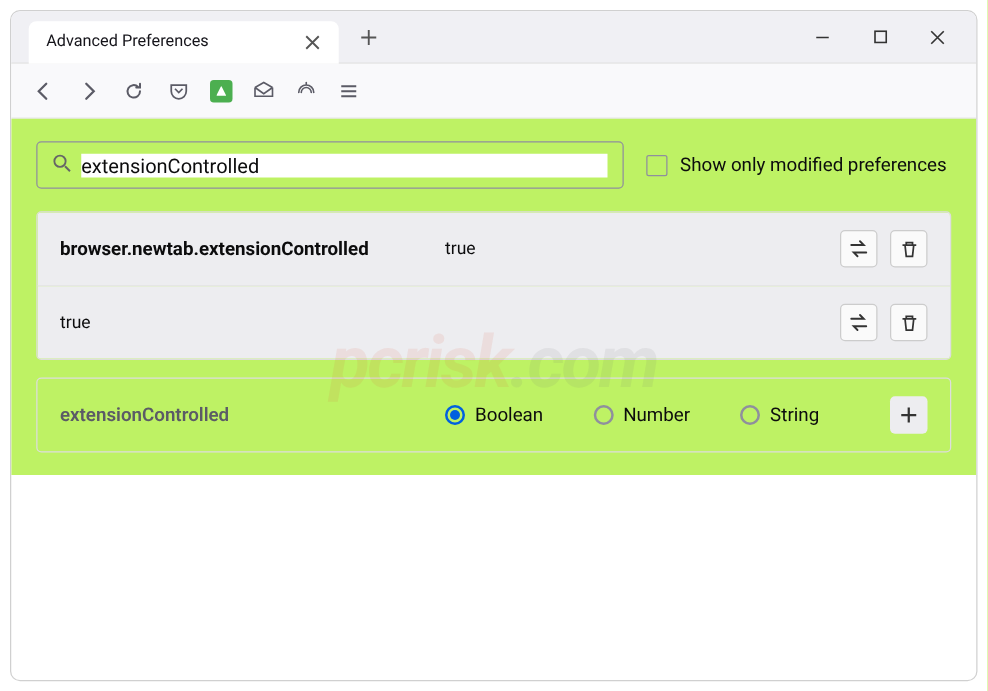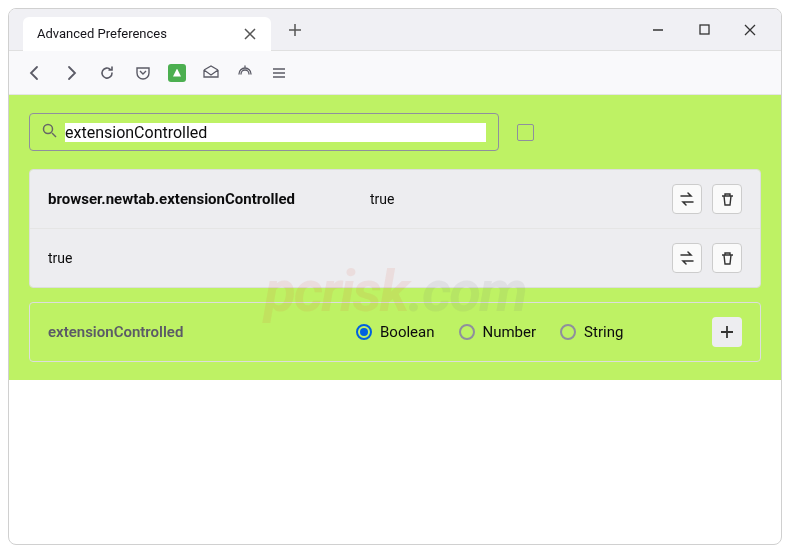--- a/index.html
+++ b/index.html
@@ -32,31 +32,31 @@
     .content { background: #bef264; padding: 18px 20px; }
     
     .search-row { display: flex; align-items: center; gap: 18px; margin-bottom: 18px; }
     .search-box { flex: 0 0 470px; height: 38px; border: 1px solid #8f8f9d; border-radius: 4px; display: flex; align-items: center; padding: 0 12px; }
     .search-icon { color: #666; margin-right: 8px; }
     .search-input { border: none; outline: none; font-size: 16px; flex: 1; color: #0c0c0d; }
     .modified-check { display: flex; align-items: center; gap: 10px; font-size: 15px; color: #0c0c0d; }
     .checkbox { width: 17px; height: 17px; border: 1px solid #8f8f9d; border-radius: 2px; }
     
     .pref-list { border: 1px solid #ddd; border-radius: 4px; overflow: hidden; margin-bottom: 14px; }
-    .pref-row { display: flex; align-items: center; padding: 14px 18px; background: #f7f7f7; gap: 32px; }
+    .pref-row { display: flex; align-items: center; padding: 14px 18px; background: #f7f7f7; gap: 18px; }
     .pref-row:not(:last-child) { border-bottom: 1px solid #e5e5e5; }
     .pref-row.modified { background: #ededf0; }
     .pref-name { font-weight: 700; font-size: 15px; color: #0c0c0d; flex: 0 0 290px; word-break: break-all; line-height: 1.35; }
     .pref-value { font-weight: 400; font-size: 14px; color: #0c0c0d; flex: 1; }
     .pref-actions { display: flex; gap: 10px; }
     .pref-act-btn { width: 30px; height: 30px; border: 1px solid #ccc; background: #fafafa; border-radius: 4px; display: flex; align-items: center; justify-content: center; cursor: pointer; color: #333; }
     
     .new-pref { border: 1px solid #ddd; border-radius: 4px; display: flex; align-items: center; padding: 14px 18px; gap: 18px; }
     .new-name { font-weight: 600; font-size: 15px; color: #5b5b66; flex: 0 0 290px; }
-    .type-opts { flex: 1; display: flex; align-items: center; gap: 24px; }
+    .type-opts { flex: 1; display: flex; align-items: center; gap: 40px; }
     .radio-opt { display: flex; align-items: center; gap: 8px; font-size: 15px; color: #0c0c0d; }
     .radio { width: 16px; height: 16px; border: 2px solid #8f8f9d; border-radius: 50%; }
     .radio.checked { border-color: #0060df; display: flex; align-items: center; justify-content: center; }
     .radio.checked::after { content: ""; width: 8px; height: 8px; background: #0060df; border-radius: 50%; }
     .add-btn { width: 30px; height: 30px; background: #ededf0; border-radius: 4px; display: flex; align-items: center; justify-content: center; cursor: pointer; font-size: 20px; color: #333; }
     
     
     .watermark { position: absolute; top: 50%; left: 50%; transform: translate(-50%, -30%); font-size: 58px; font-weight: 700; font-style: italic; color: rgba(230, 90, 60, 0.10); white-space: nowrap; pointer-events: none; letter-spacing: -2px; }
     .watermark .wm-dot { color: rgba(120, 120, 120, 0.10); }
   </style>
@@ -148,20 +148,21 @@
         <span class="search-icon">
           <svg width="15" height="15" viewBox="0 0 15 15">
               <circle cx="6" cy="6" r="4.5" stroke="currentColor" stroke-width="1.5" fill="none"></circle>
               <path d="M10 10l4 4" stroke="currentColor" stroke-width="1.5"></path>
             </svg>
         </span>
         <input class="search-input" value="extensionControlled" style="">
       </div>
       <label class="modified-check">
         <span class="checkbox"></span>
+        <span>Show only modified preferences</span>
       </label>
     </div>
 
     <div class="pref-list">
       <div class="pref-row modified">
         <div class="pref-name">browser.newtab.extensionControlled</div>
         <div class="pref-value">true</div>
         <div class="pref-actions">
           <div class="pref-act-btn">
             <svg width="16" height="16" viewBox="0 0 16 16">

